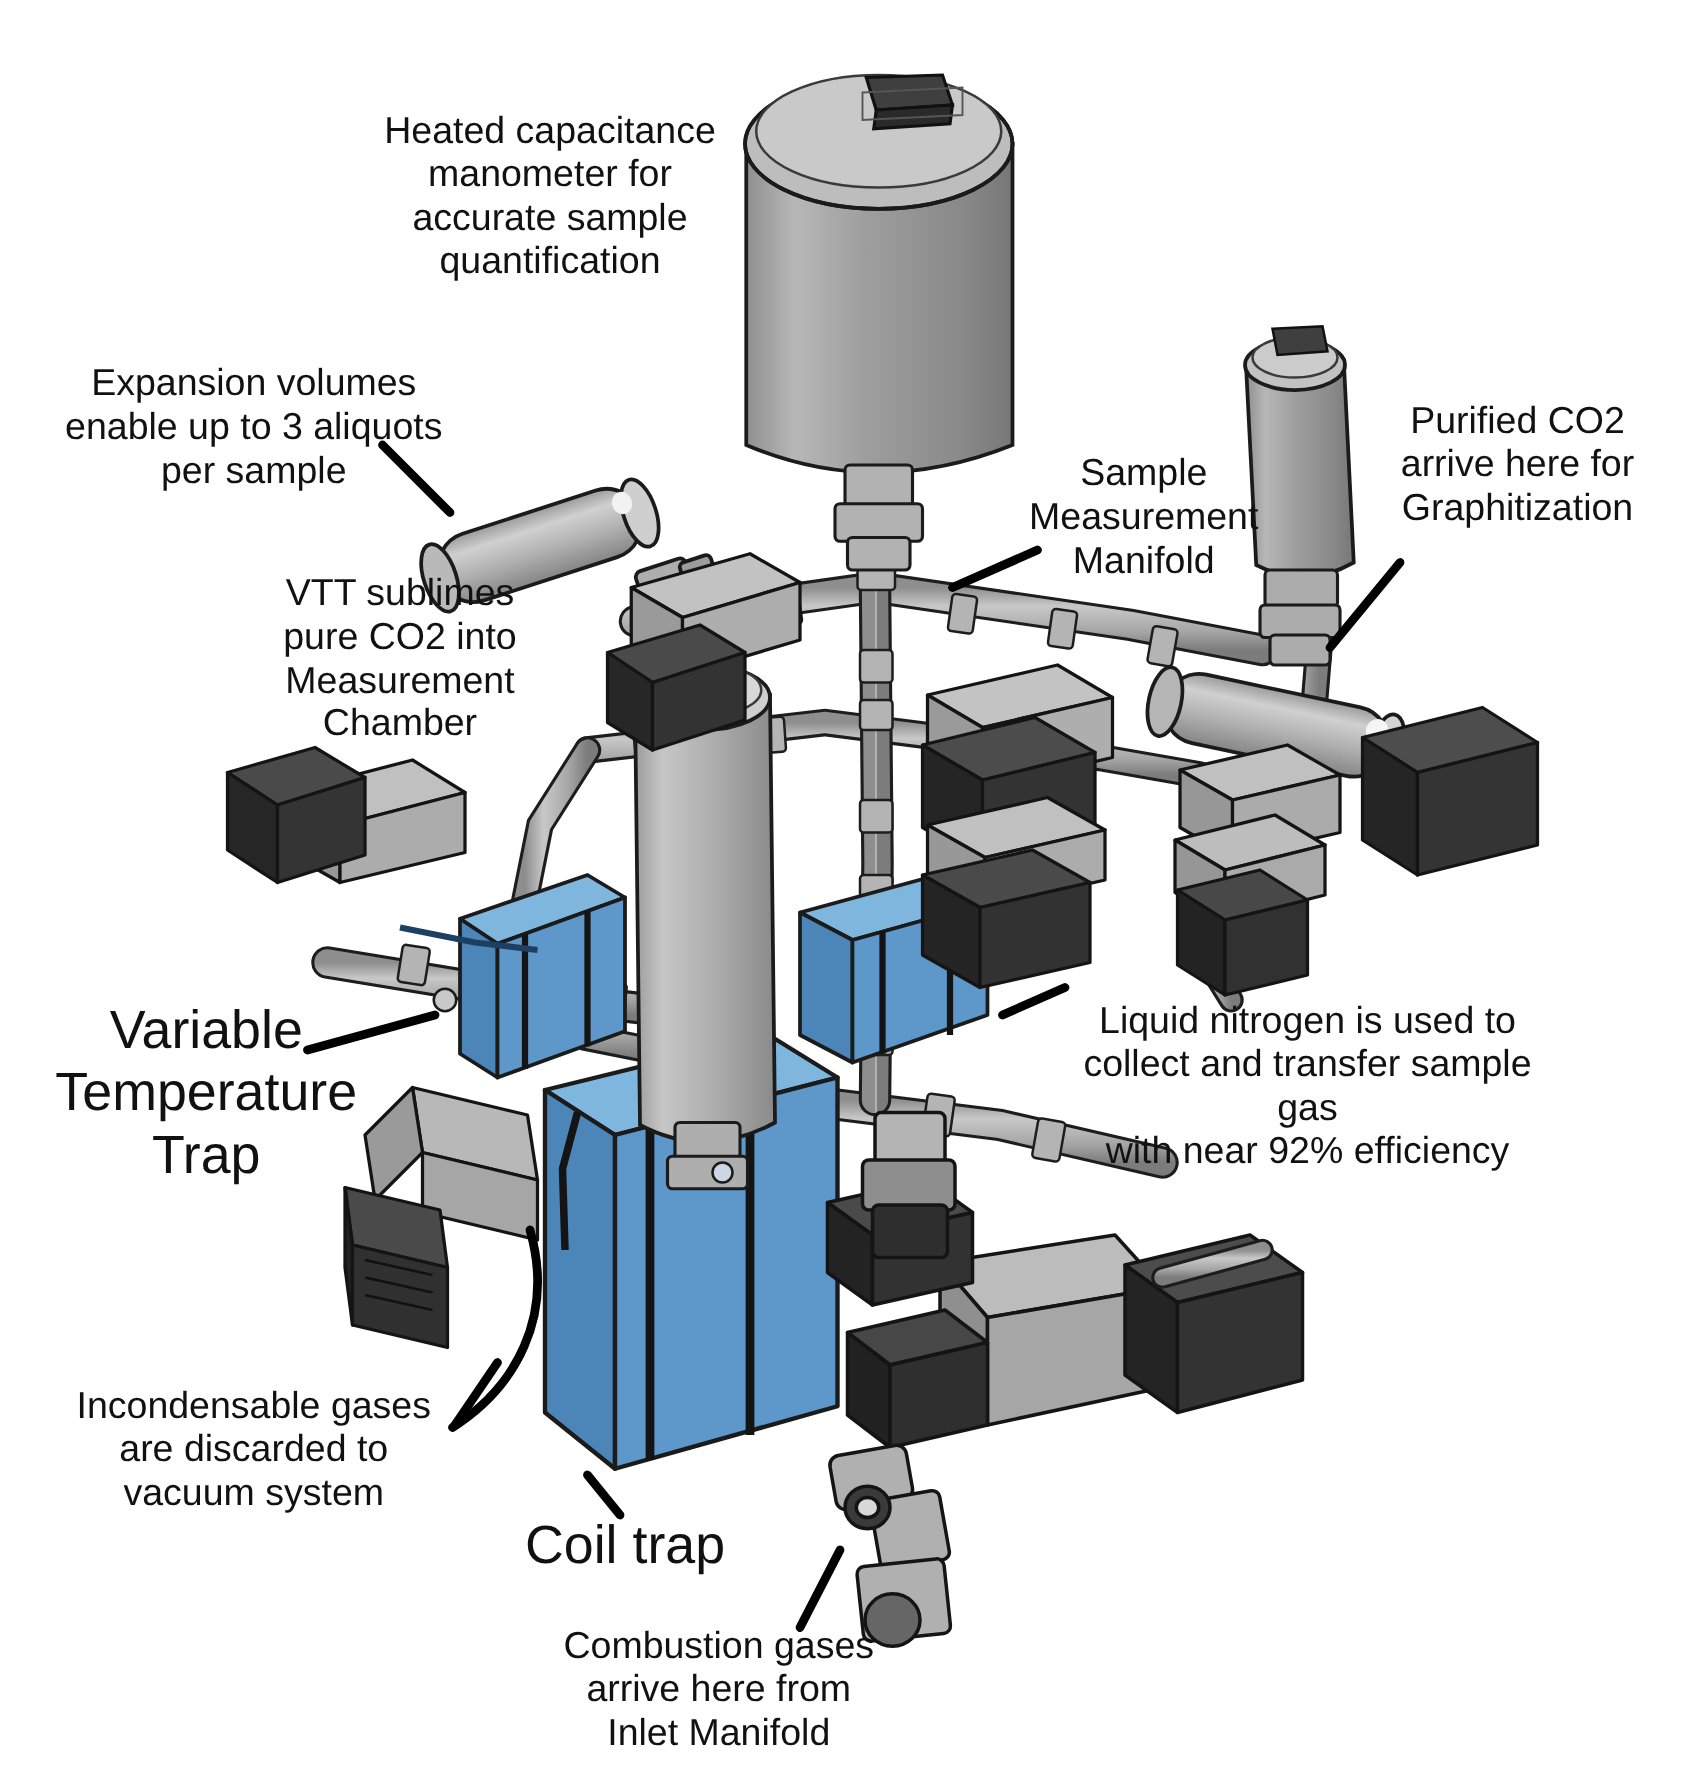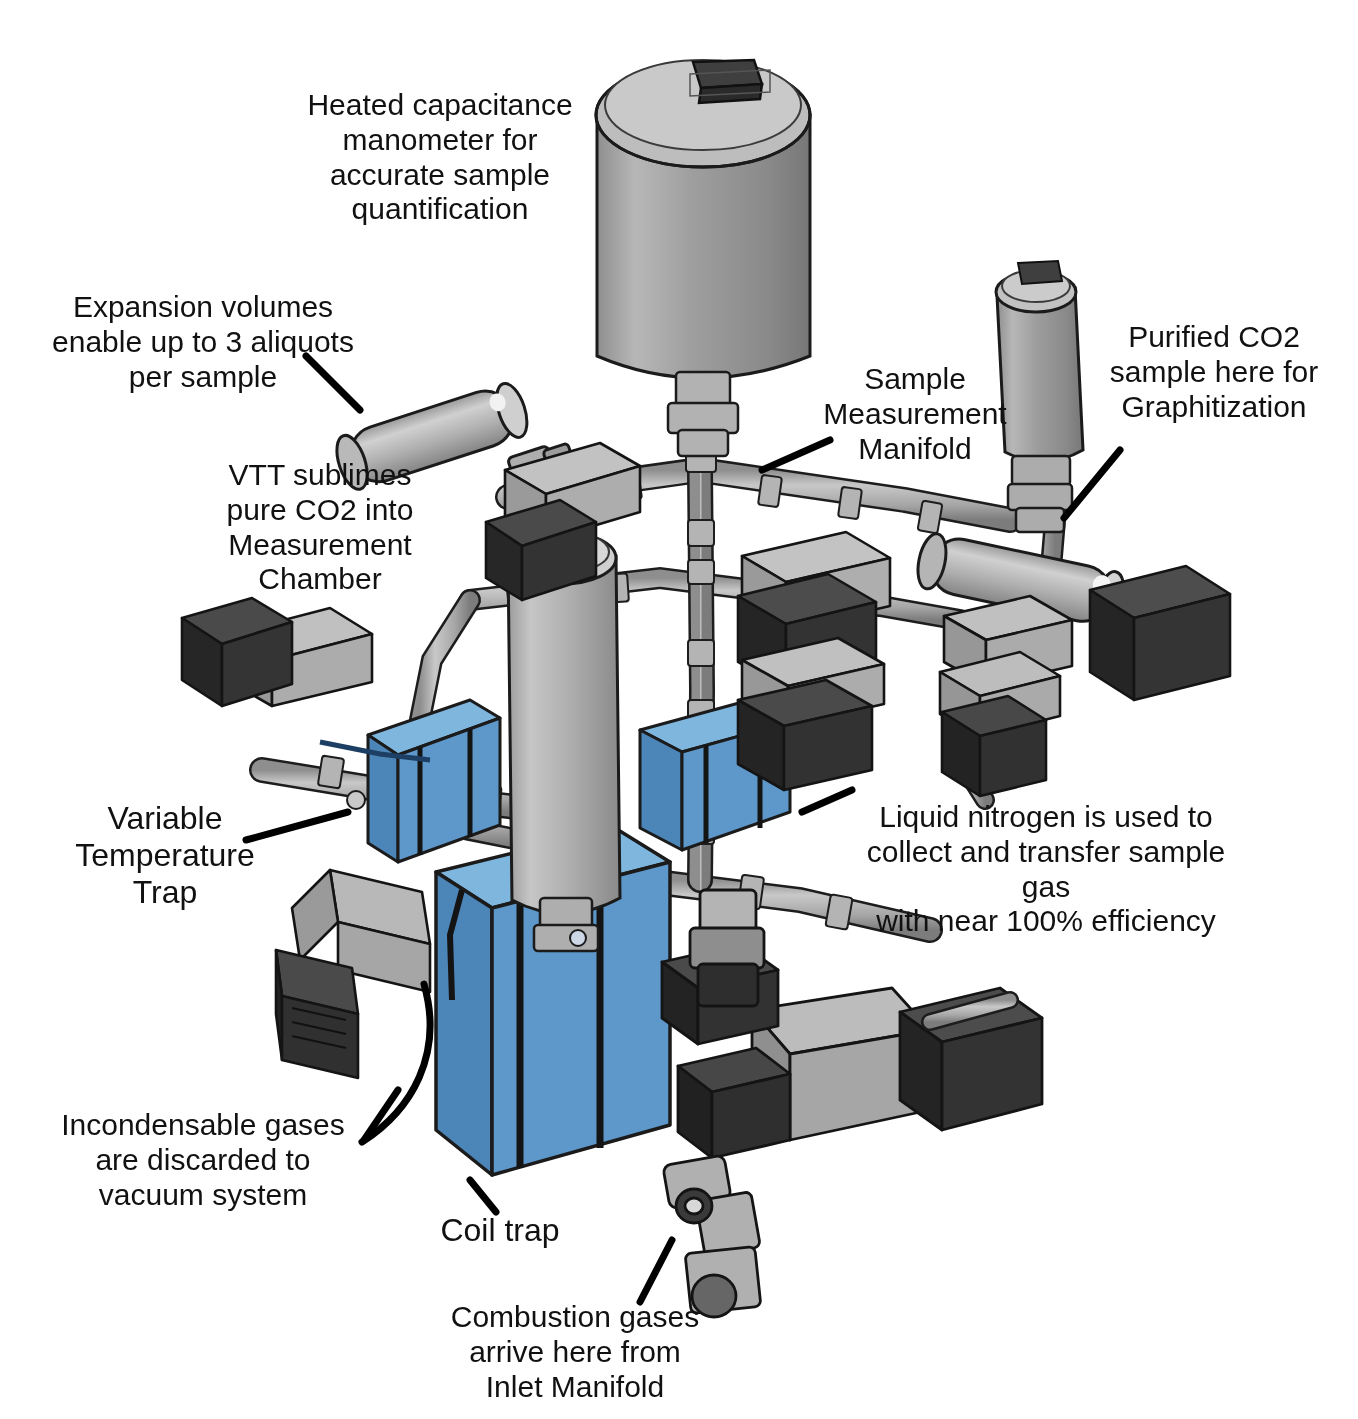--- a/index.html
+++ b/index.html
@@ -3,21 +3,21 @@
 <meta charset="utf-8">
 <style>
   html,body{margin:0;padding:0;background:#fff;}
   body{width:1358px;height:1419px;position:relative;overflow:hidden;
        font-family:"Liberation Sans","DejaVu Sans",sans-serif;color:#000;}
   #stage{position:absolute;inset:0;width:1358px;height:1419px;}
   svg#fig{position:absolute;left:0;top:0;width:1358px;height:1419px;}
   .ann{position:absolute;text-align:center;line-height:1.16;color:#111;
        font-weight:400;white-space:pre-line;}
   .a-small{font-size:30px;}
-  .a-big{font-size:32px;}
+  .a-big{font-size:43px;}
 </style>
 </head>
 <body>
 
 <div id="stage">
 
 <svg id="fig" viewBox="0 0 1358 1419">
   <defs>
     <linearGradient id="cylV" x1="0" y1="0" x2="1" y2="0">
       <stop offset="0" stop-color="#8f8f8f"></stop>
@@ -344,26 +344,26 @@
 <div class="ann a-small" style="left:210px;top:458px;width:220px;">VTT sublimes
 pure CO2 into
 Measurement
 Chamber</div>
 
 <div class="ann a-small" style="left:800px;top:362px;width:230px;">Sample
 Measurement
 Manifold</div>
 
 <div class="ann a-small" style="left:1098px;top:320px;width:232px;">Purified CO2
-sample here for
+arrive here for
 Graphitization</div>
 
 <div class="ann a-small" style="left:846px;top:800px;width:400px;">Liquid nitrogen is used to
 collect and transfer sample gas
-with near 100% efficiency</div>
+with near 92% efficiency</div>
 
 <div class="ann a-big" style="left:40px;top:800px;width:250px;">Variable
 Temperature
 Trap</div>
 
 <div class="ann a-small" style="left:48px;top:1108px;width:310px;">Incondensable gases
 are discarded to
 vacuum system</div>
 
 

